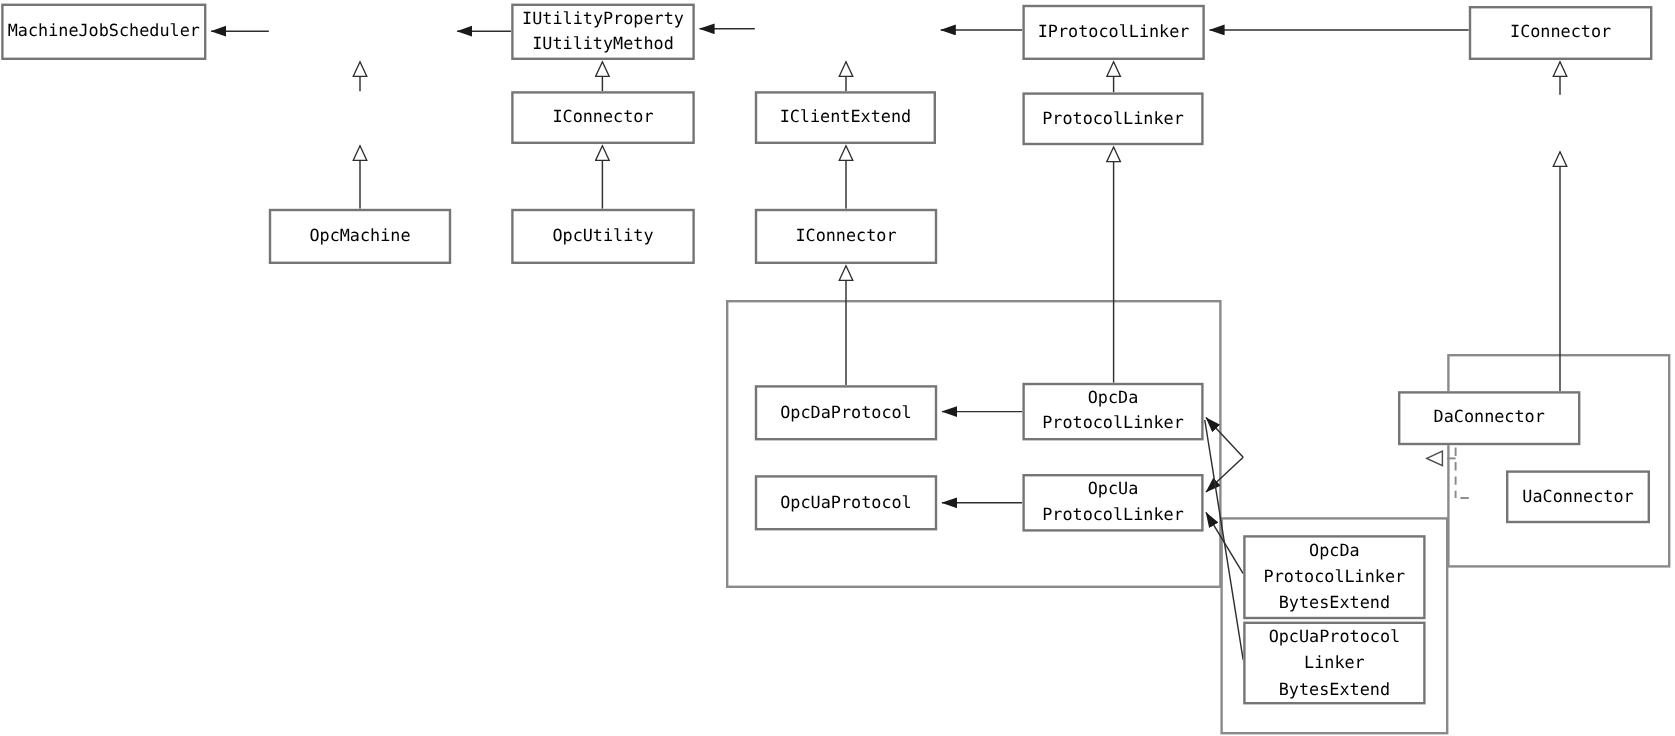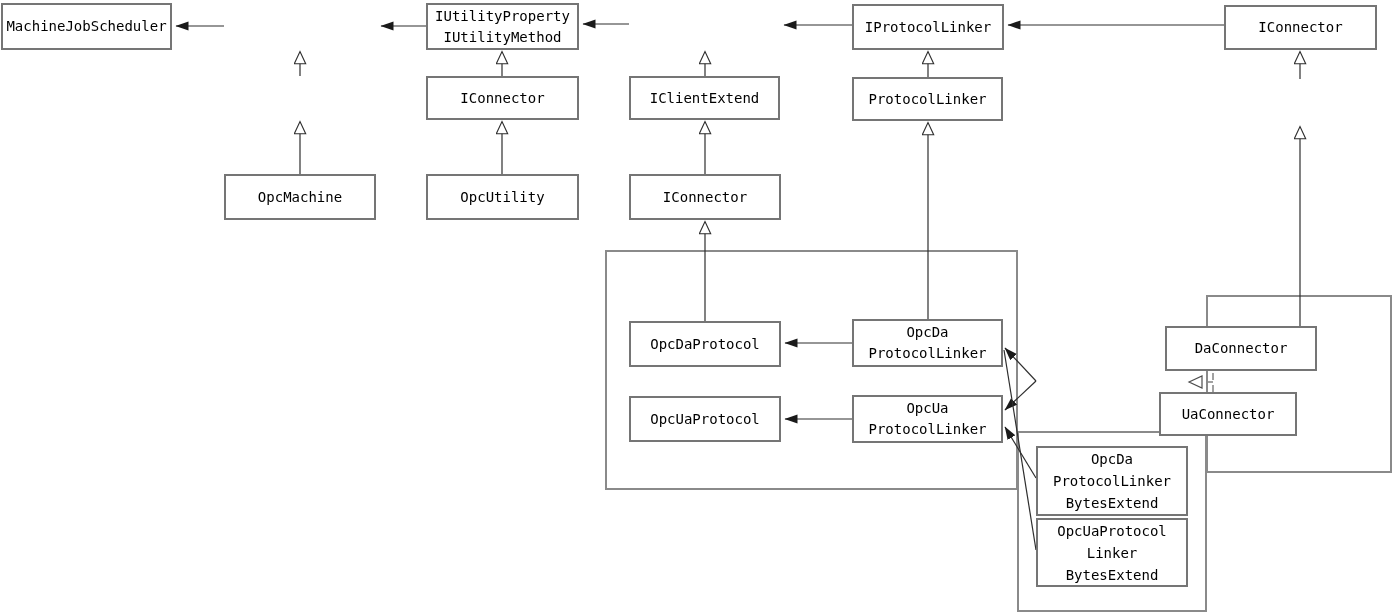--- a/index.html
+++ b/index.html
@@ -137,21 +137,21 @@
     <span>OpcUaProtocol</span>
   </div>
   <div class="node" style="left:852px;top:395px;width:151px;height:48px">
     <span>OpcUa
 ProtocolLinker</span>
   </div>
 
   <div class="node" style="left:1165px;top:326px;width:152px;height:45px">
     <span>DaConnector</span>
   </div>
-  <div class="node" style="left:1159px;top:392px;width:138px;height:44px">
+  <div class="node" style="left:1255px;top:392px;width:120px;height:44px">
     <span>UaConnector</span>
   </div>
 
   <div class="node tall" style="left:1036px;top:446px;width:152px;height:70px">
     <span>OpcDa
 ProtocolLinker
 BytesExtend</span>
   </div>
   <div class="node tall" style="left:1036px;top:518px;width:152px;height:69px">
     <span>OpcUaProtocol

